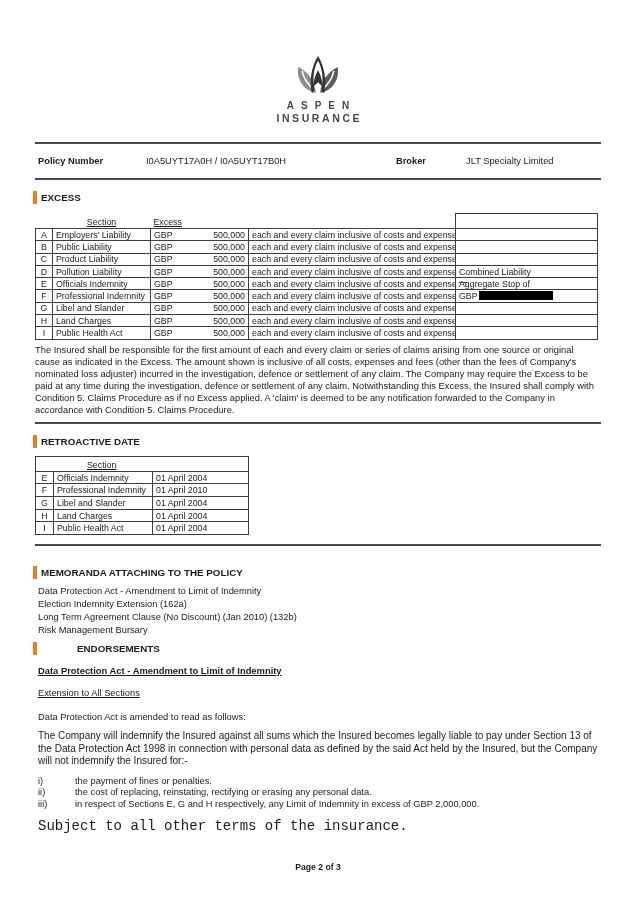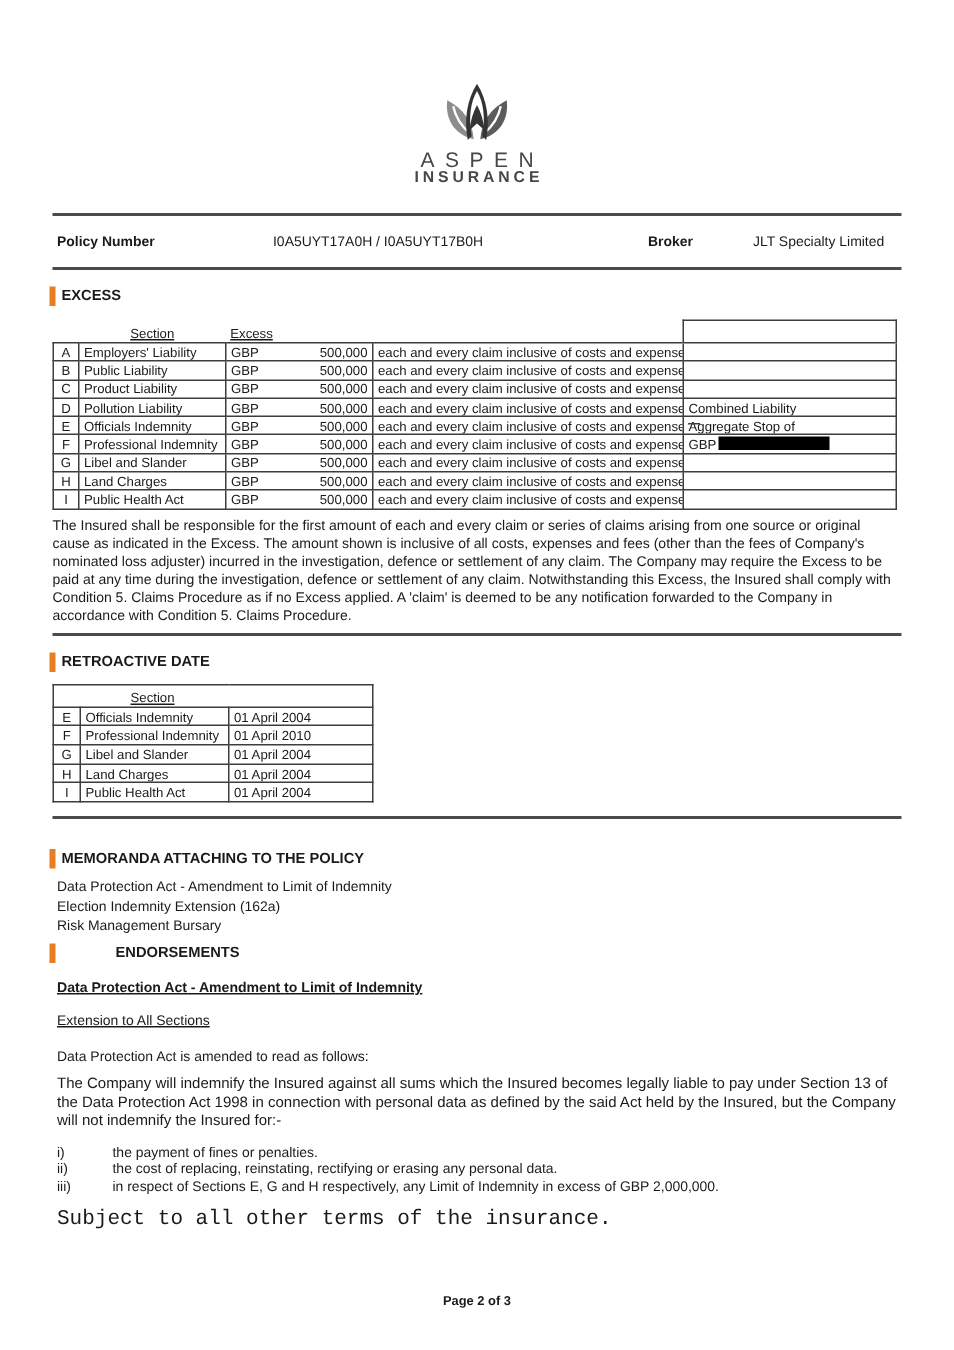--- a/index.html
+++ b/index.html
@@ -4,33 +4,33 @@
 <style>
   html,body { margin:0; padding:0; background:#e8e8e8; }
   .page {
     position:relative; width:636px; height:900px; margin:0 auto;
     background:#ffffff; font-family:"Liberation Sans", sans-serif;
     color:#1a1a1a; overflow:hidden;
   }
   
   .logo-block { padding-top:55px; text-align:center; }
   .logo-mark { display:block; margin:0 auto 1px auto; width:56px; height:44px; }
-  .brand-line1 { font-size:14px; font-weight:400; color:#474747; letter-spacing:7px; margin-left:7px; line-height:12px; }
+  .brand-line1 { font-size:10px; font-weight:700; color:#474747; letter-spacing:7px; margin-left:7px; line-height:12px; }
   .brand-line2 { font-size:10.5px; font-weight:600; color:#474747; letter-spacing:2.6px; margin-left:2.6px; line-height:12px; }
   .doc-title { margin:16px 0 0 0; text-align:center; color:#E87E23; font-weight:bold; font-size:12.6px; line-height:14px; }
   
   .rule { height:2px; background:#4b4b4b; margin:0 35px; }
   .rule.r1 { margin-top:18px; }
   .rule.r2 { margin-top:8px; }
   .rule.r3 { margin-top:6px; }
   .rule.r4 { margin-top:9px; }
   
   .meta-row { display:flex; align-items:baseline; margin:8px 35px 0 35px; font-size:9.3px; line-height:12px; padding:3px 0 3px 3px; }
   .meta-lbl { font-weight:bold; }
-  .w-pol-lbl { width:144px; flex:none; }
+  .w-pol-lbl { width:108px; flex:none; }
   .w-pol-val { width:232px; flex:none; }
   .w-brk-lbl { width:70px; flex:none;padding-left:18px; }
   
   .sec-head { display:flex; align-items:center; margin:11px 0 0 33px; font-size:9.8px; font-weight:bold; line-height:13px; }
   .sec-head .bar { width:4px; height:13px; background:#E87E23; margin-right:4px; flex:none; }
   
   table.excess { border-collapse:collapse; table-layout:fixed; margin:9px 0 0 35px; width:562px; }
   table.excess td { font-size:8.8px; line-height:10px; padding:0 3px; height:11.3px; white-space:nowrap; overflow:hidden; }
   table.excess tr.body td { border:1px solid #3d3d3d; }
   table.excess tr.head td { border:none; height:13px; vertical-align:bottom; padding-bottom:1px; }
@@ -258,20 +258,21 @@
   <div class="rule r4"></div>
 
   <div class="sec-head" style="margin-top:20px;">
     <span class="bar"></span>
     <span>MEMORANDA ATTACHING TO THE POLICY</span>
   </div>
 
   <div class="memo-list">
     <div>Data Protection Act - Amendment to Limit of Indemnity</div>
     <div>Election Indemnity Extension (162a)</div>
+    <div>Long Term Agreement Clause (No Discount) (Jan 2010) (132b)</div>
     <div>Risk Management Bursary</div>
   </div>
 
   <div class="sec-head" style="margin-top:5px;gap:36px;">
     <span class="bar"></span>
     <span>ENDORSEMENTS</span>
   </div>
 
   <div class="endorse-title">Data Protection Act - Amendment to Limit of Indemnity</div>
   <div class="endorse-sub">Extension to All Sections</div>

